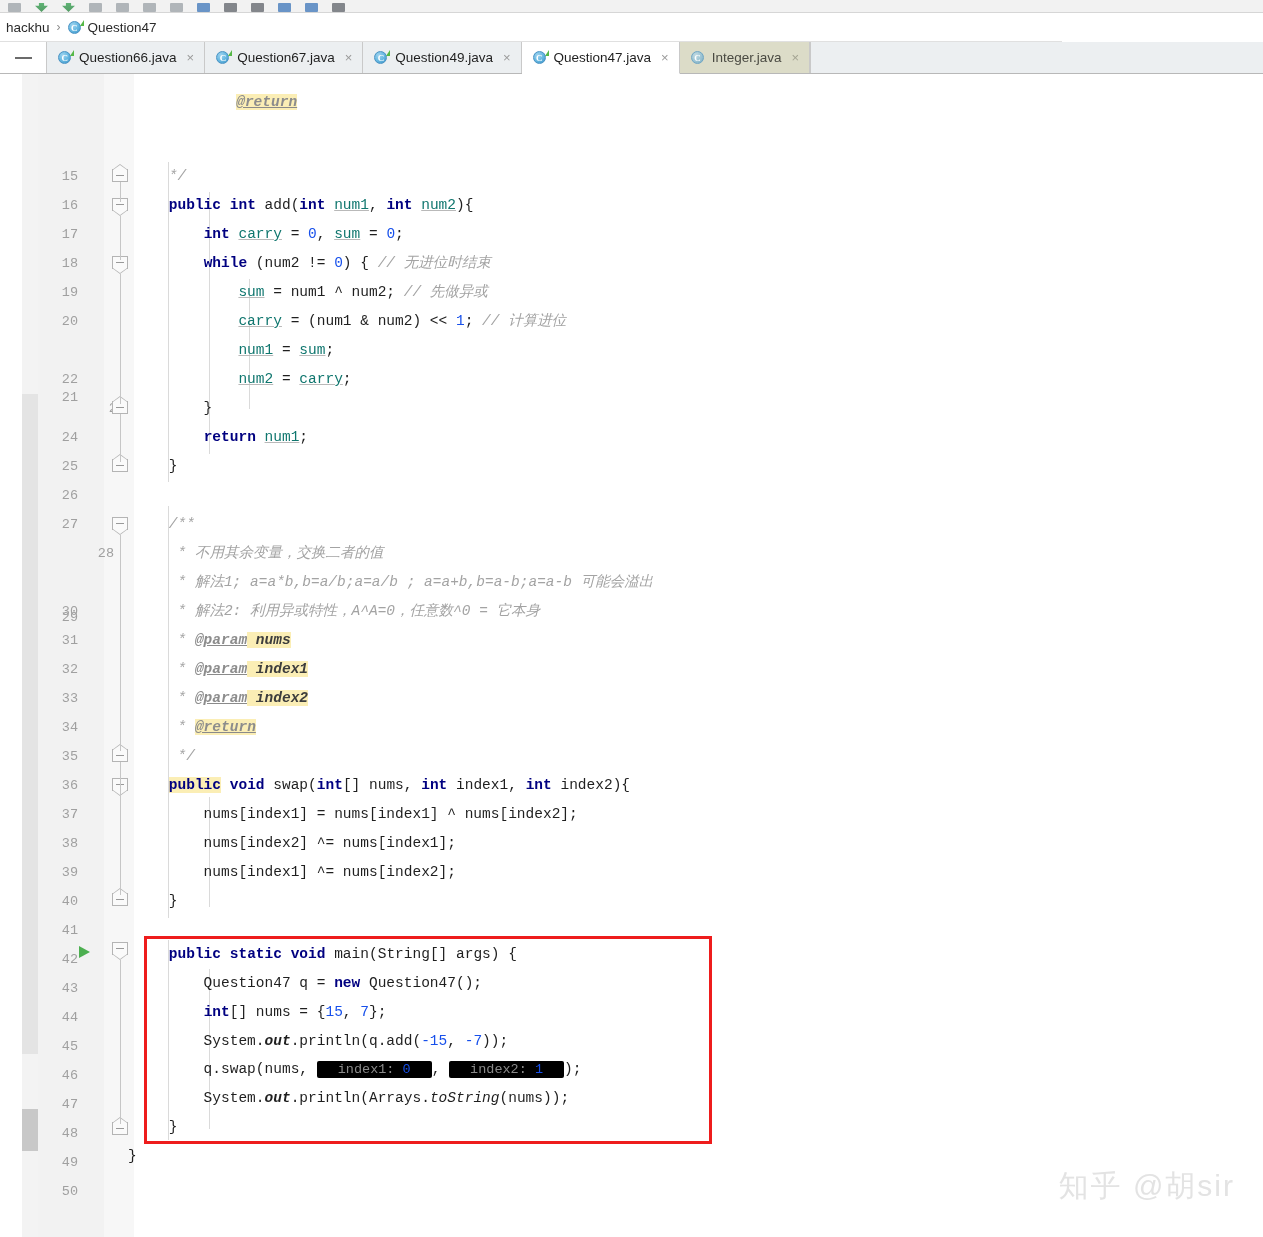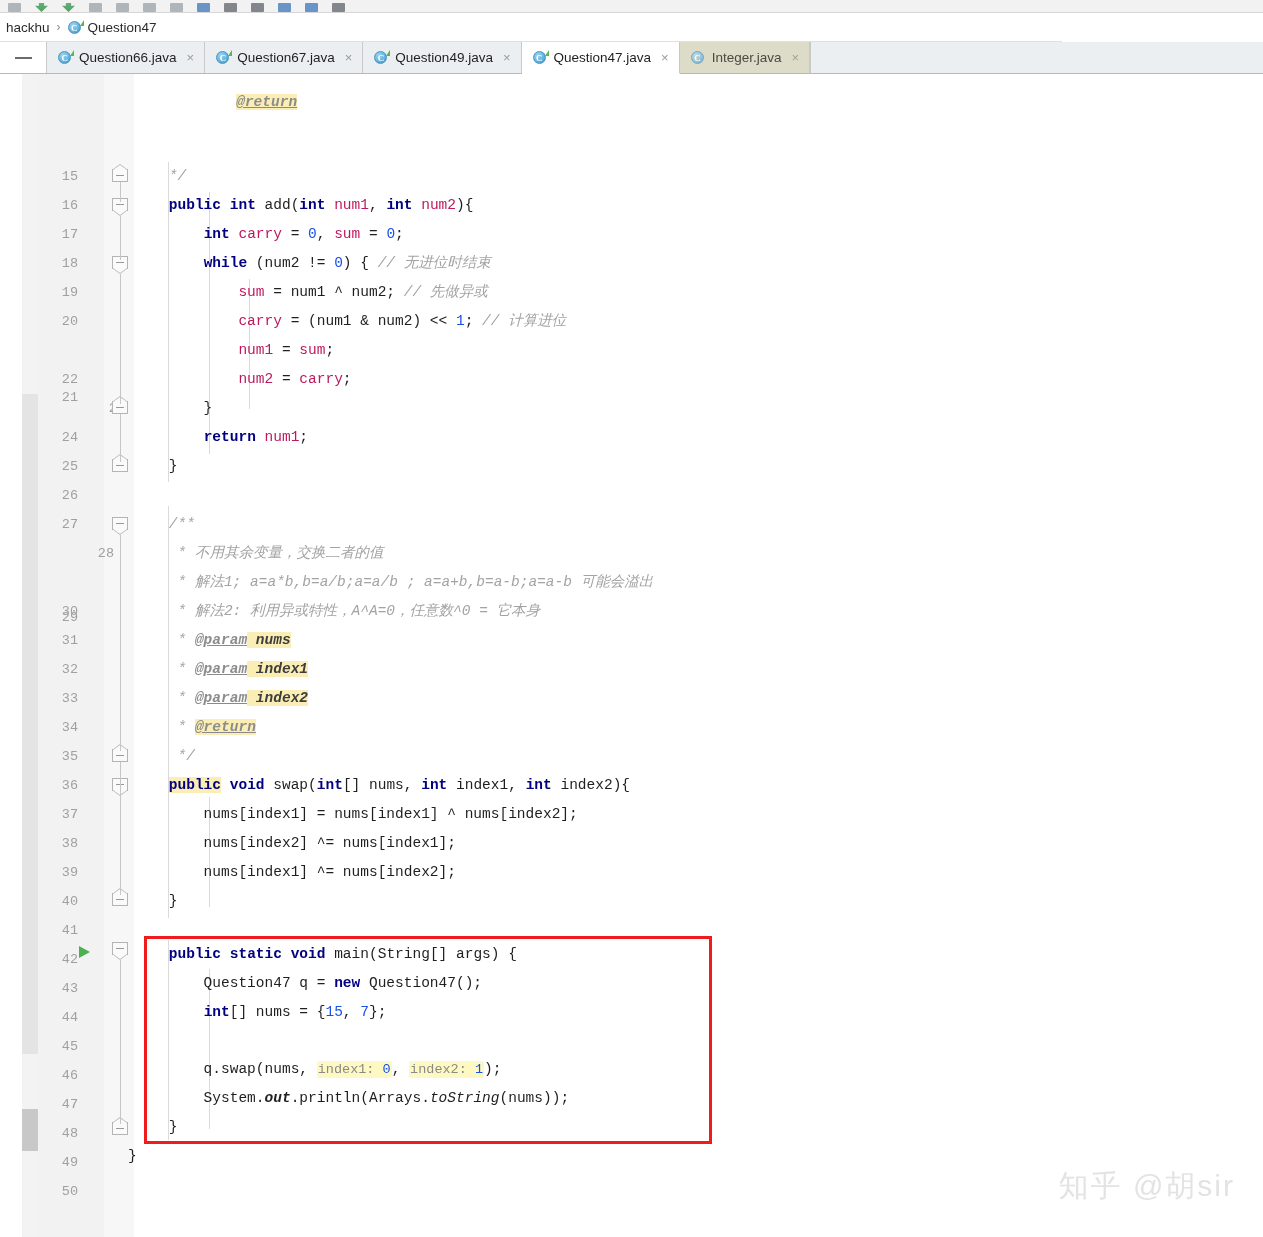--- a/index.html
+++ b/index.html
@@ -140,28 +140,28 @@
   
   #code{
     position:absolute;left:134px;top:0;width:1129px;height:1163px;
     font-family:"Liberation Mono","DejaVu Sans Mono",monospace;
     font-size:14.5px;color:#1f1f1f;
   }
   .cl{position:absolute;left:0;height:29px;line-height:29px;white-space:pre;}
   .kw{color:#000080;font-weight:bold;}
   .num{color:#1750eb;}
   .cm{color:#a3a3a3;font-style:italic;}
-  .fld{color:#be185d;text-decoration-color:#b9b9b9;}
+  .fld{color:#0f766e;text-decoration:underline;text-decoration-color:#b9b9b9;}
   .stat{font-style:italic;color:#1f1f1f;}
   .mth{font-style:italic;}
   .hl{background:#fbeeb5;}
   .tagu{text-decoration:underline;text-decoration-color:#8a8a8a;font-style:italic;color:#8c8c8c;font-weight:bold;}
   .pnm{font-style:italic;font-weight:bold;color:#3d3d3d;}
   .hint{
-    background:#fef9c3;color:#8a8a8a;border-radius:2px;padding:1px 1px;font-size:13.5px;
+    background:#000000;color:#8a8a8a;border-radius:2px;padding:1px 21px;font-size:13.5px;
   }
   .hint .hv{color:#1750eb;}
 
   
   .iguide{position:absolute;width:1px;background:#dadada;}
 
   
   #redbox{
     position:absolute;left:144px;top:862px;width:568px;height:208px;
     border:3px solid #ee1c1c;box-sizing:border-box;pointer-events:none;
@@ -454,20 +454,21 @@
     <div class="cl" style="top:813px">    }</div>
 
     <div class="cl" style="top:842px"></div>
 
     <div class="cl" style="top:866px">    <span class="kw">public</span> <span class="kw">static</span> <span class="kw">void</span> main(String[] args) {</div>
 
     <div class="cl" style="top:895px">        Question47 q = <span class="kw">new</span> Question47();</div>
 
     <div class="cl" style="top:924px">        <span class="kw">int</span>[] nums = {<span class="num">15</span>, <span class="num">7</span>};</div>
 
+    <div class="cl" style="top:953px">        System.<span class="stat" style="font-weight:bold">out</span>.println(q.add(<span class="num">-15</span>, <span class="num">-7</span>));</div>
 
     <div class="cl" style="top:981px">        q.swap(nums, <span class="hint"><span>index1:</span> <span class="hv">0</span></span>, <span class="hint"><span>index2:</span> <span class="hv">1</span></span>);</div>
 
     <div class="cl" style="top:1010px">        System.<span class="stat" style="font-weight:bold">out</span>.println(Arrays.<span class="mth">toString</span>(nums));</div>
 
     <div class="cl" style="top:1039px">    }</div>
 
     <div class="cl" style="top:1068px;left:-6px">}</div>
 
     <div class="cl" style="top:1097px"></div>

